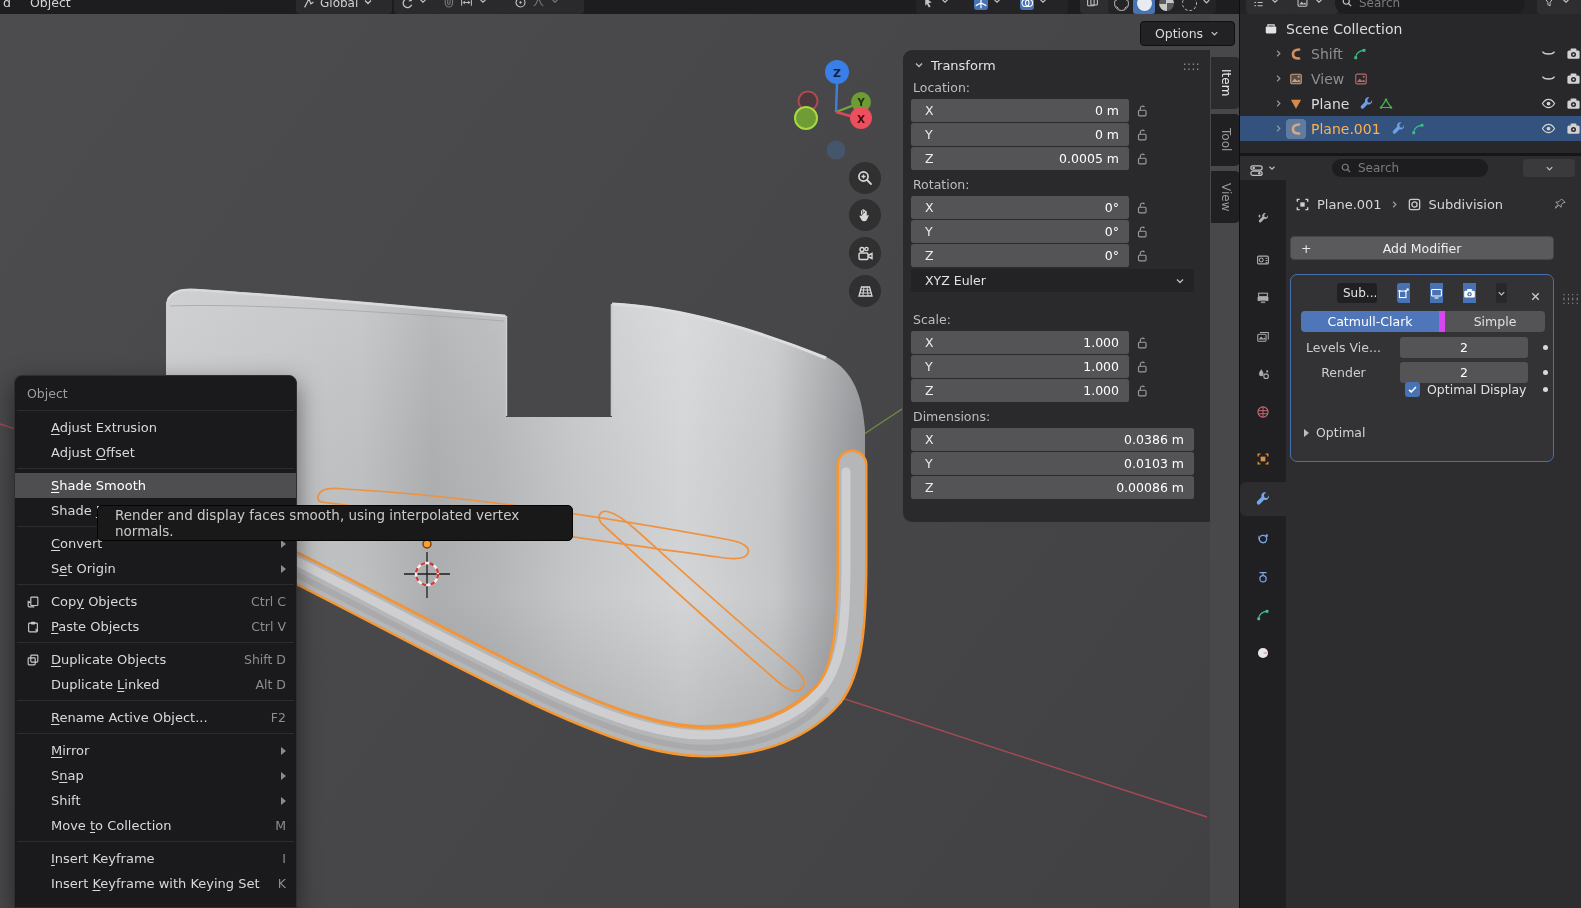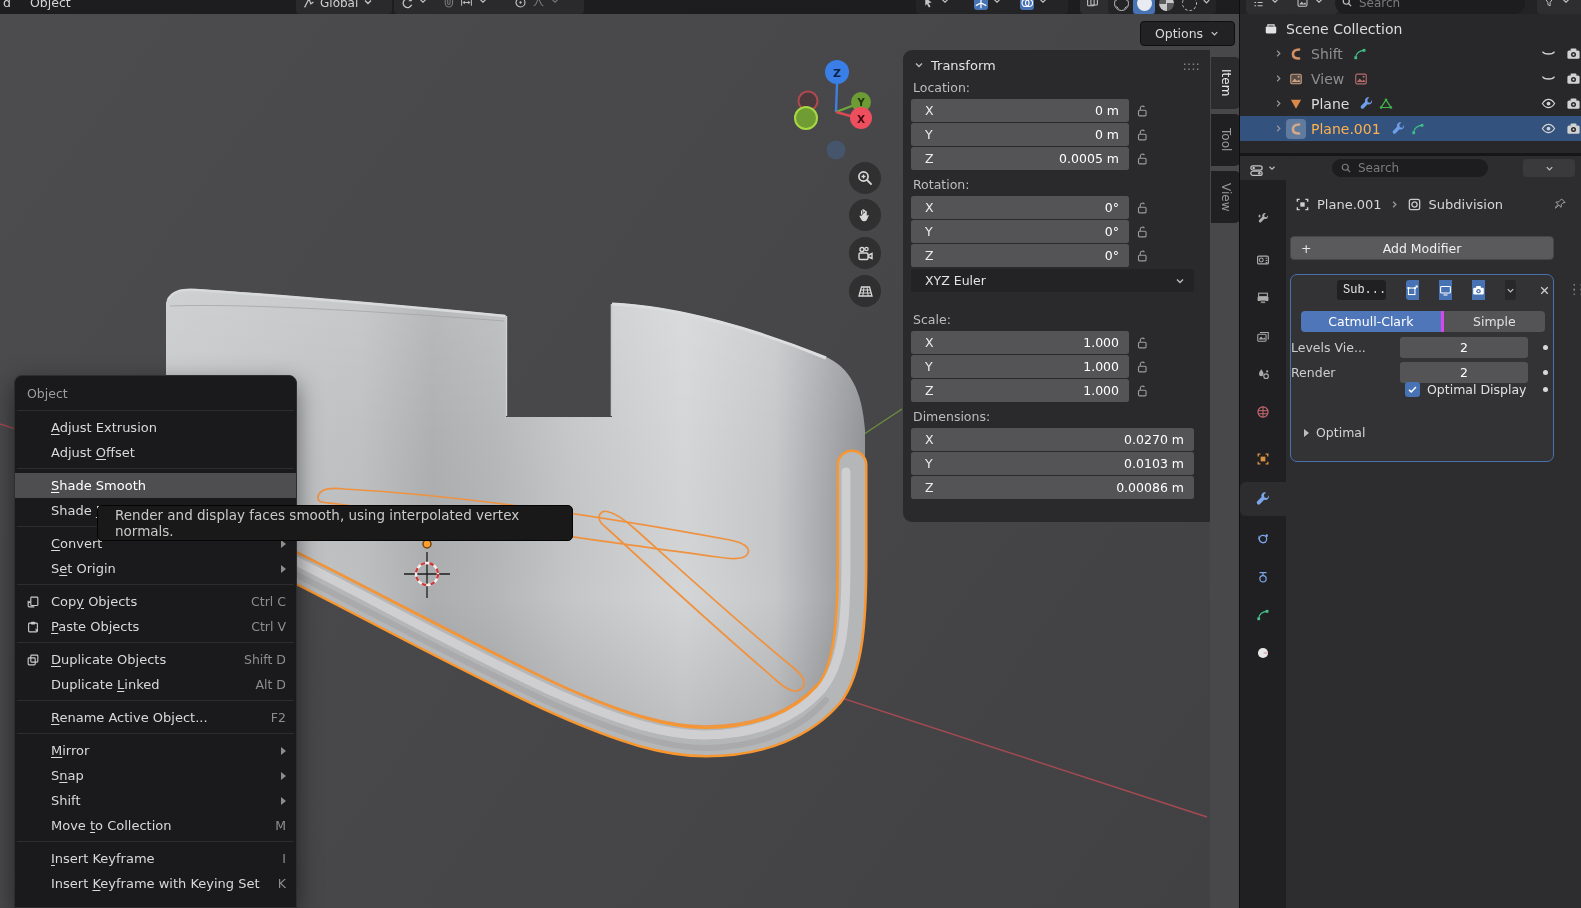--- a/index.html
+++ b/index.html
@@ -90,33 +90,33 @@
   .pr-tab{position:absolute;left:0;width:46px;height:34px;display:flex;align-items:center;justify-content:center;}
   .pr-tab.active{background:#2d2d2f;border-radius:6px 0 0 6px;}
   .crumb{position:absolute;left:46px;top:37px;width:295px;height:22px;display:flex;align-items:center;
       color:#d6d6d6;font-size:13px;gap:7px;padding-left:9px;box-sizing:border-box;}
   .crumb .pin{margin-left:auto;margin-right:14px;color:#a5a5a5;}
   .addmod{position:absolute;left:50px;top:80px;width:262px;height:22px;background:#5a5a5c;border:1px solid #464648;
       border-radius:4px;color:#f0f0f0;font-size:12.5px;display:flex;align-items:center;justify-content:center;}
   .addmod .plus{position:absolute;left:10px;color:#e6e6e6;}
   .modbox{position:absolute;left:50px;top:118px;width:264px;height:188px;background:#333335;
       border:1px solid #4a70ad;border-radius:7px;box-sizing:border-box;}
-  .mb-head{display:flex;align-items:center;height:26px;padding:2px 6px 0 6px;gap:20px;font-family:Liberation Mono, monospace;}
+  .mb-head{display:flex;align-items:flex-end;height:26px;padding:2px 6px 0 6px;gap:20px;}
   .mb-name{width:50px;height:20px;background:#202022;border-radius:3px;color:#e2e2e2;font-size:12px;
       display:flex;align-items:center;padding-left:6px;}
   .mb-tgl{width:23px;height:20px;background:#4772b3;display:flex;align-items:center;justify-content:center;color:#fff;}
   .mb-tgl.first{border-radius:3px 0 0 3px;}
   .mb-tgl.dark{background:#28282a;color:#c0c0c0;border-radius:0 3px 3px 0;}
   .mb-x{color:#cfcfcf;margin-left:2px;}
   .mb-dots{margin-left:auto;color:#8a8a8a;letter-spacing:1px;font-size:10px;line-height:5px;text-align:center;}
   .seg{position:absolute;left:10px;top:36px;width:244px;height:21px;display:flex;border-radius:4px;overflow:hidden;font-size:12.5px;}
   .seg .a{flex:1.38;background:#4f76b8;color:#fff;display:flex;align-items:center;justify-content:center;}
-  .seg .b{flex:1;background:#545456;color:#e0e0e0;display:flex;align-items:center;justify-content:center;border-left:3px solid #d946ef;}
+  .seg .b{flex:1;background:#545456;color:#e0e0e0;display:flex;align-items:center;justify-content:center;border-left:6px solid #d946ef;}
   .mrow{position:absolute;left:0;width:264px;height:21px;display:flex;align-items:center;font-size:12.5px;color:#cdcdcd;}
-  .mrow .lbl{width:105px;text-align:left;padding-right:4px;}
+  .mrow .lbl{width:105px;text-align:center;padding-right:4px;}
   .mrow .fld{width:128px;height:21px;background:#545456;border-radius:3px;color:#fff;display:flex;
       align-items:center;justify-content:center;}
   .mrow .dot{margin-left:auto;margin-right:7px;width:5px;height:5px;border-radius:50%;background:#d8d8d8;}
   .mcheckrow{position:absolute;left:0;top:104px;width:264px;height:20px;display:flex;align-items:center;font-size:12.5px;color:#e0e0e0;}
   .mcheck{margin-left:114px;width:15px;height:15px;background:#4772b3;border-radius:3px;display:flex;
       align-items:center;justify-content:center;color:#fff;margin-right:7px;}
   .madv{position:absolute;left:13px;top:150px;display:flex;align-items:center;gap:7px;color:#d2d2d2;font-size:12.5px;}
   .madv .tri{width:0;height:0;border-left:5px solid #bdbdbd;border-top:4px solid transparent;border-bottom:4px solid transparent;}
   svg{display:block;}
 </style>
@@ -564,21 +564,21 @@
               </svg>
             </span>
           </div>
         </div>
         <div style="height: 6px;"></div>
         <div class="np-sec-label">Dimensions:</div>
         <div class="np-rows">
           <div class="np-row">
             <div class="np-field" style="width: 283px;">
               <span class="ax">X</span>
-              <span class="val">0.0270 m</span>
+              <span class="val">0.0386 m</span>
             </div>
           </div>
           <div class="np-row">
             <div class="np-field" style="width: 283px;">
               <span class="ax">Y</span>
               <span class="val">0.0103 m</span>
             </div>
           </div>
           <div class="np-row">
             <div class="np-field" style="width: 283px;">

